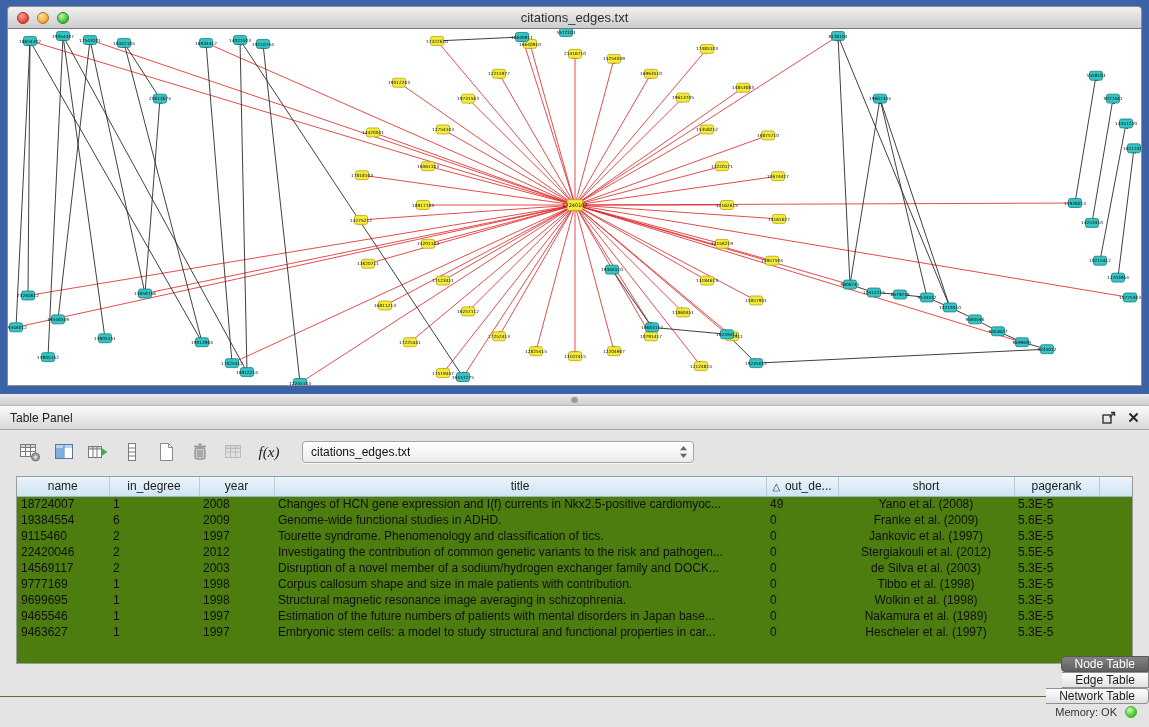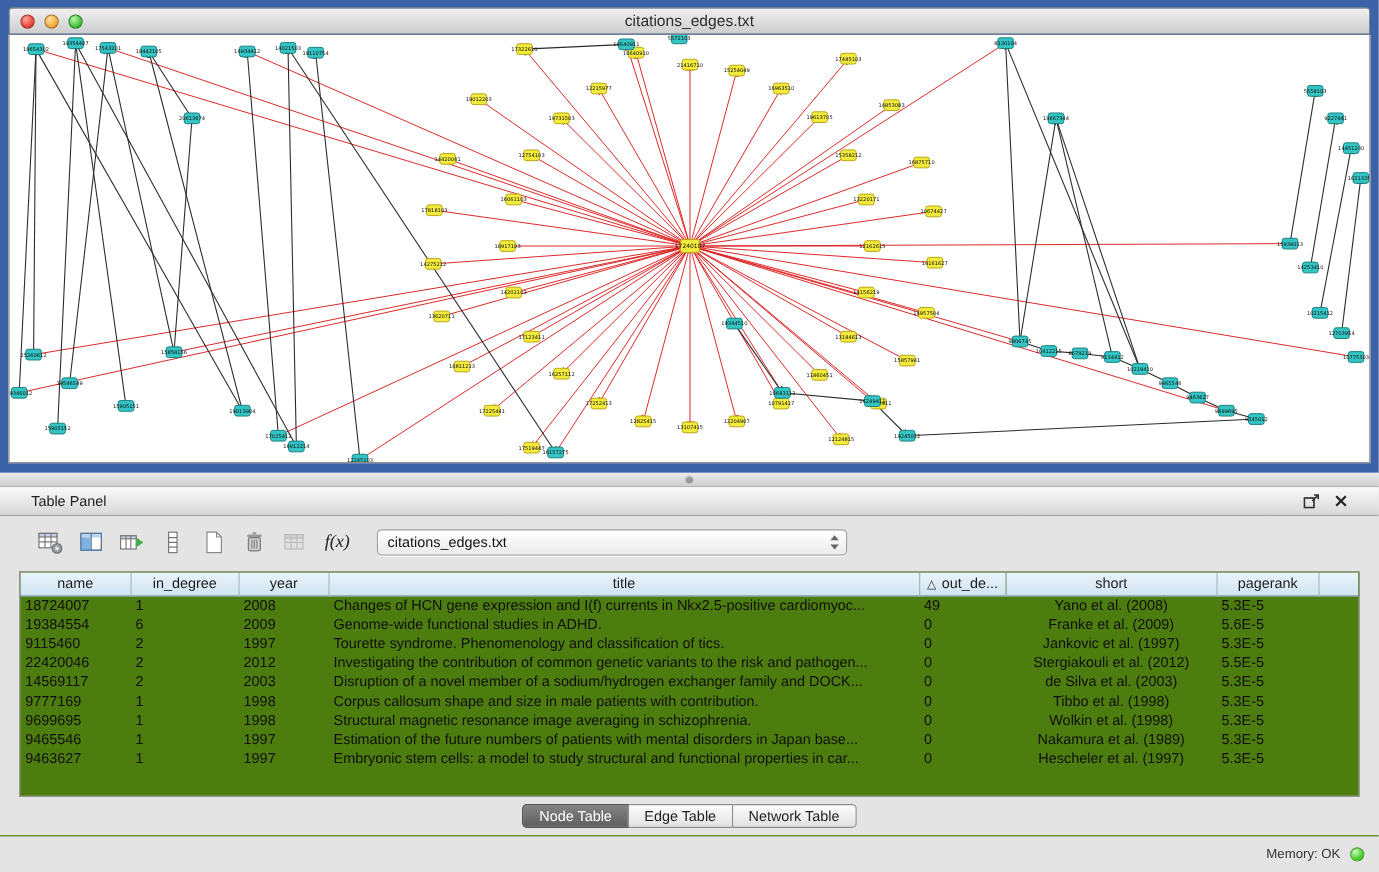--- a/index.html
+++ b/index.html
@@ -35,29 +35,29 @@
   
   .divider {
     height:12px; background:linear-gradient(#ececec,#cdcdcd);
     display:flex; align-items:center; justify-content:center;
     border-bottom:1px solid #b5b5b5;
   }
   .grip { width:7px; height:7px; border-radius:50%; background:#9a9a9a; box-shadow:inset 0 1px 1px rgba(255,255,255,.7); }
 
   
   .panel-header {
-    height:24px; display:flex; align-items:center; padding:0 26px;
+    height:24px; display:flex; align-items:center; padding:0 10px;
     background:linear-gradient(#fafafa,#d8d8d8);
     border-bottom:1px solid #a6a6a6;
   }
   .panel-title { font-size:12px; color:#222; }
   .header-icons { margin-left:auto; display:flex; align-items:center; gap:12px; }
   .header-icons span { display:inline-flex; cursor:default; }
 
-  .toolbar { display:flex; align-items:center; height:44px; padding-left:26px; background:#e4e4e4; }
+  .toolbar { display:flex; align-items:center; height:44px; padding-left:14px; background:#e4e4e4; }
   .tb-icon { width:32px; height:28px; display:flex; align-items:center; justify-content:center; margin-right:2px; }
   .tb-icon.fx { font-family:"Liberation Serif", serif; font-style:italic; font-size:15px; color:#222; width:34px; }
   .combo {
     margin-left:14px; width:392px; height:22px; padding:0 5px 0 8px;
     display:flex; align-items:center; font-size:12px; color:#111;
     background:linear-gradient(#ffffff,#ebebeb);
     border:1px solid #a5a5a5; border-radius:4px;
     box-shadow:0 1px 0 rgba(255,255,255,.7);
   }
   .combo-value { overflow:hidden; white-space:nowrap; }
@@ -83,21 +83,21 @@
   th:nth-child(2), td:nth-child(2) { width:90px; }
   th:nth-child(3), td:nth-child(3) { width:75px; }
   th:nth-child(4), td:nth-child(4) { width:492px; }
   th:nth-child(5), td:nth-child(5) { width:72px; }
   th:nth-child(6), td:nth-child(6) { width:176px; text-align:center; }
   th:nth-child(7), td:nth-child(7) { width:85px; }
   th:nth-child(6) { text-align:center; }
   td { text-align:left; }
   .sort { font-size:10px; color:#333; margin-right:2px; }
 
-  .tabs { height:32px; display:flex; align-items:center; justify-content:center; }
+  .tabs { height:32px; display:flex; align-items:flex-end; justify-content:center;flex-direction:column; }
   .tab {
     height:20px; padding:0 13px; display:flex; align-items:center;
     font-size:12px; color:#1e1e1e;
     background:linear-gradient(#fdfdfd,#e1e1e1);
     border:1px solid #8f8f8f; border-left:none; cursor:default;
   }
   .tab:first-child { border-left:1px solid #8f8f8f; border-radius:4px 0 0 4px; }
   .tab:last-child { border-radius:0 4px 4px 0; }
   .tab.active {
     background:linear-gradient(#838383,#5f5f5f); color:#fff; border-color:#565656;

